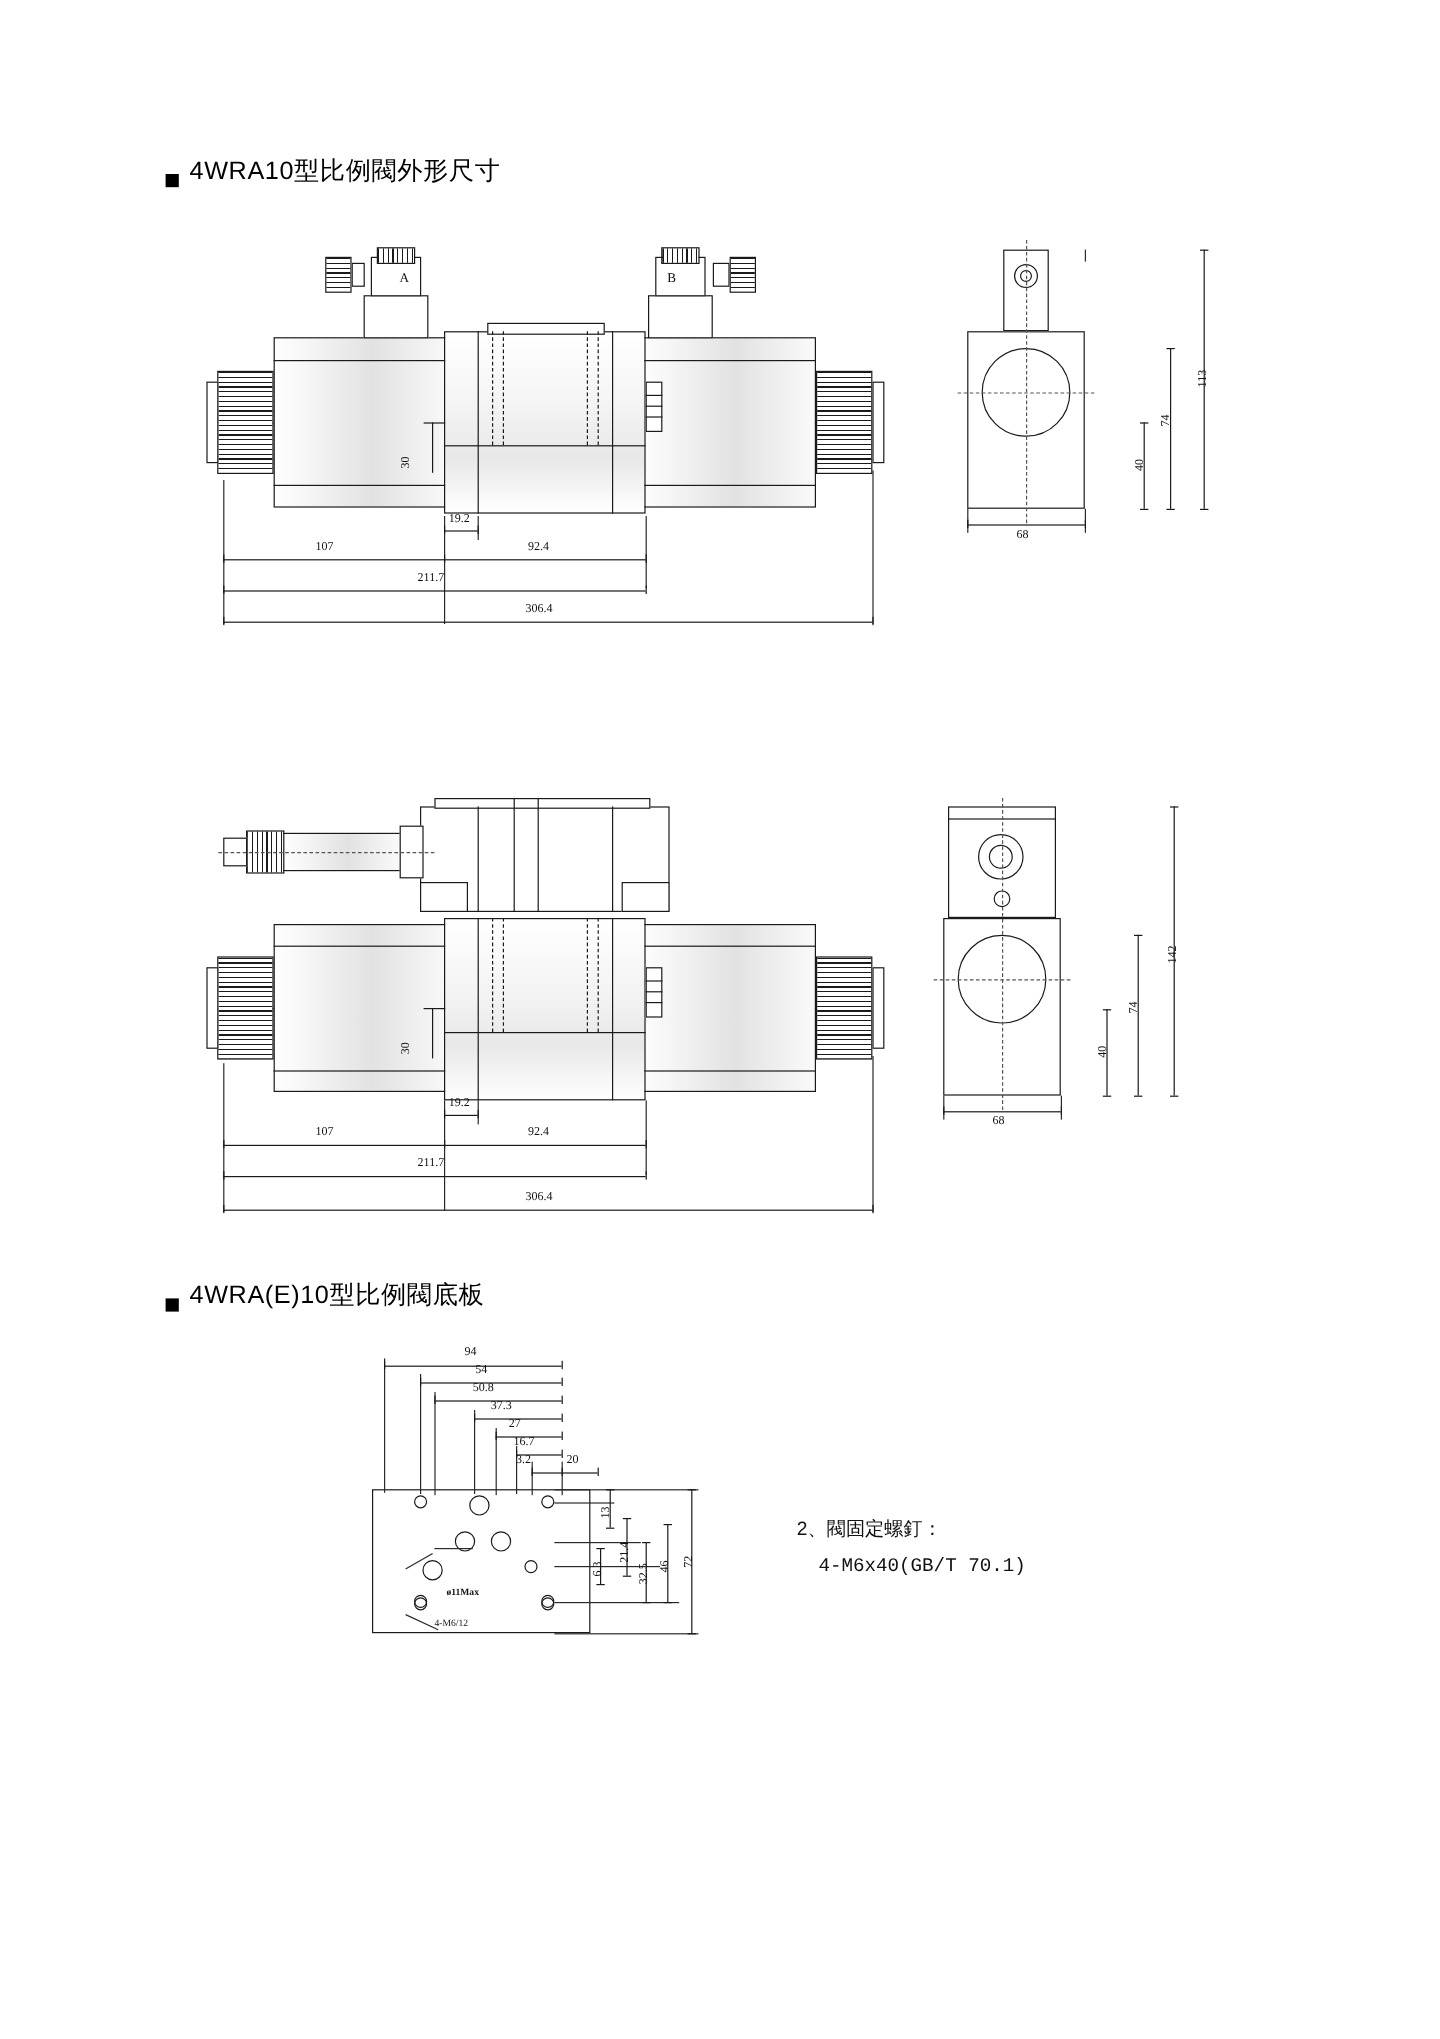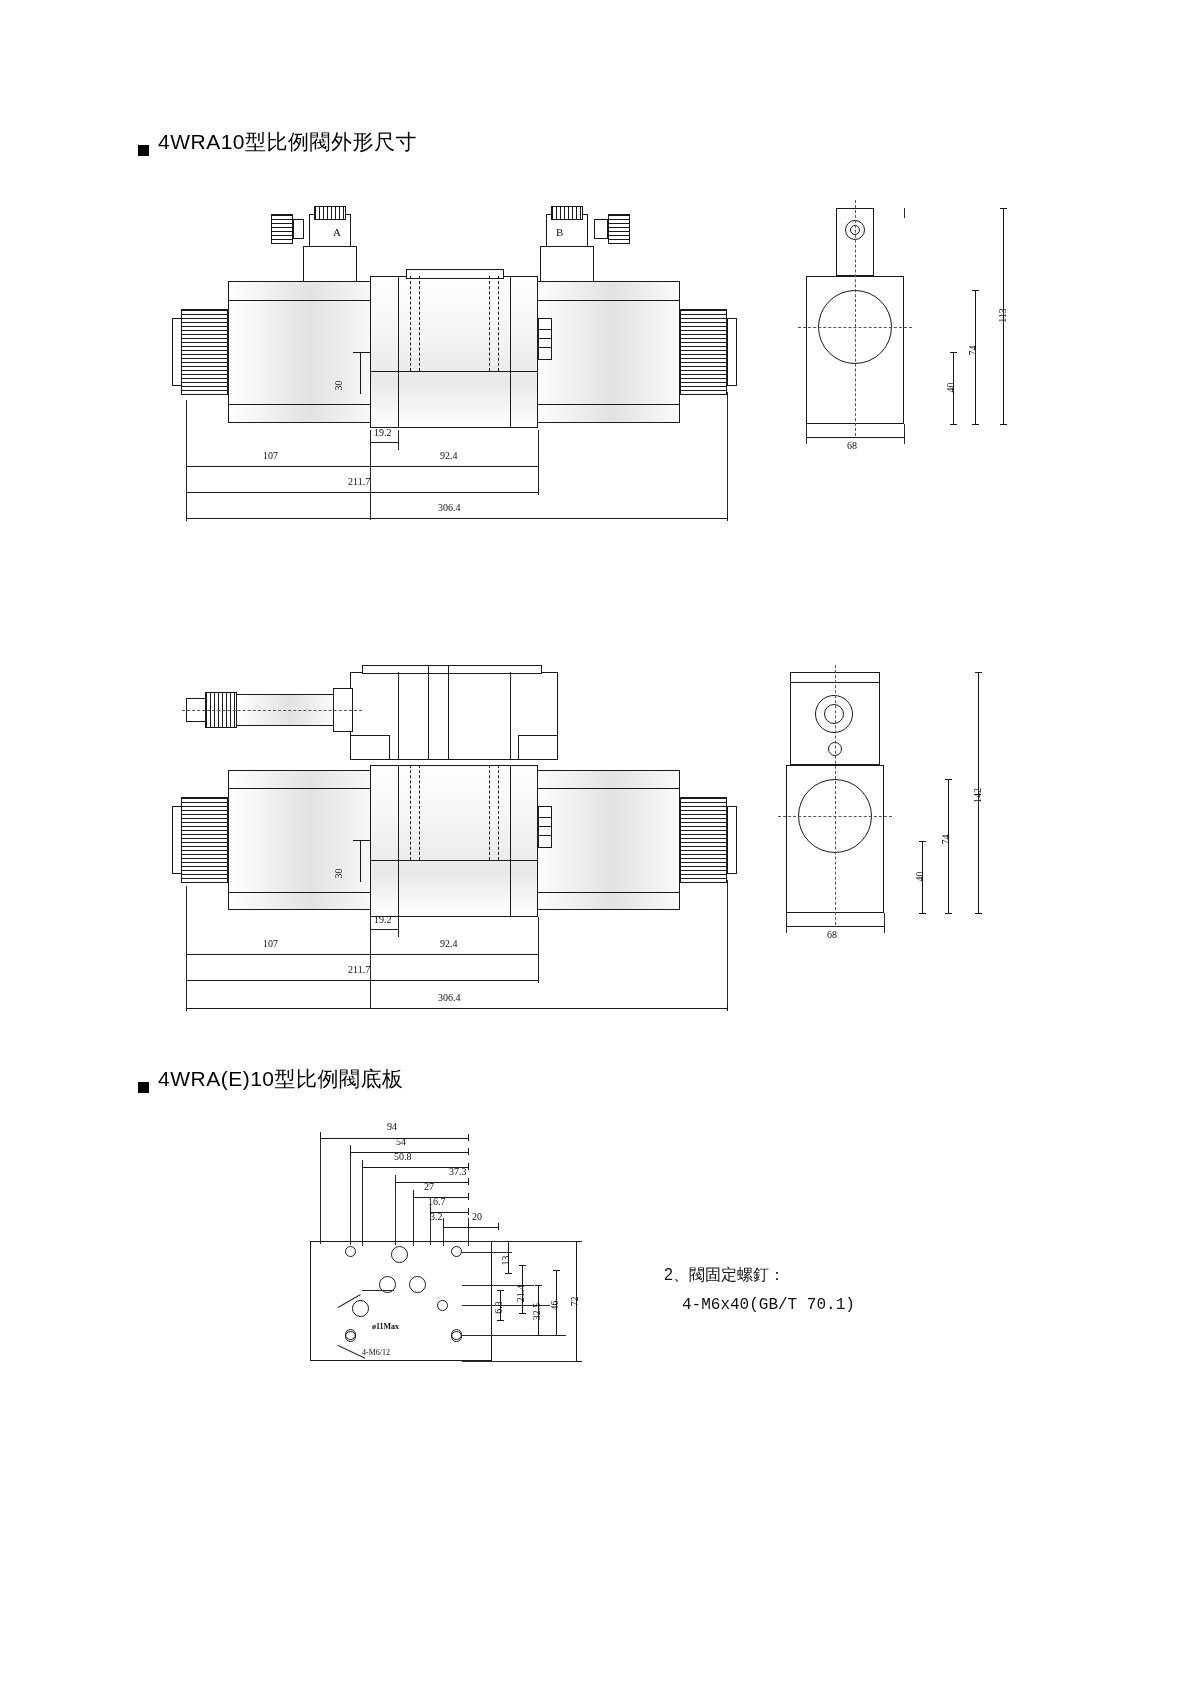--- a/index.html
+++ b/index.html
@@ -331,21 +331,21 @@
     <div class="dim" style="left:396px;top:1136px;">54</div>
 
     <div class="ln h" style="left:362px;top:1167px;width:106px;"></div>
     <div class="tick" style="left:362px;top:1163px;"></div>
     <div class="tick" style="left:468px;top:1163px;"></div>
     <div class="dim" style="left:394px;top:1151px;">50.8</div>
 
     <div class="ln h" style="left:395px;top:1182px;width:73px;"></div>
     <div class="tick" style="left:395px;top:1178px;"></div>
     <div class="tick" style="left:468px;top:1178px;"></div>
-    <div class="dim" style="left:409px;top:1166px;margin-left:40px;">37.3</div>
+    <div class="dim" style="left:409px;top:1166px;">37.3</div>
 
     <div class="ln h" style="left:413px;top:1197px;width:55px;"></div>
     <div class="tick" style="left:413px;top:1193px;"></div>
     <div class="tick" style="left:468px;top:1193px;"></div>
     <div class="dim" style="left:424px;top:1181px;">27</div>
 
     <div class="ln h" style="left:430px;top:1212px;width:38px;"></div>
     <div class="tick" style="left:430px;top:1208px;"></div>
     <div class="tick" style="left:468px;top:1208px;"></div>
     <div class="dim" style="left:428px;top:1196px;">16.7</div>

